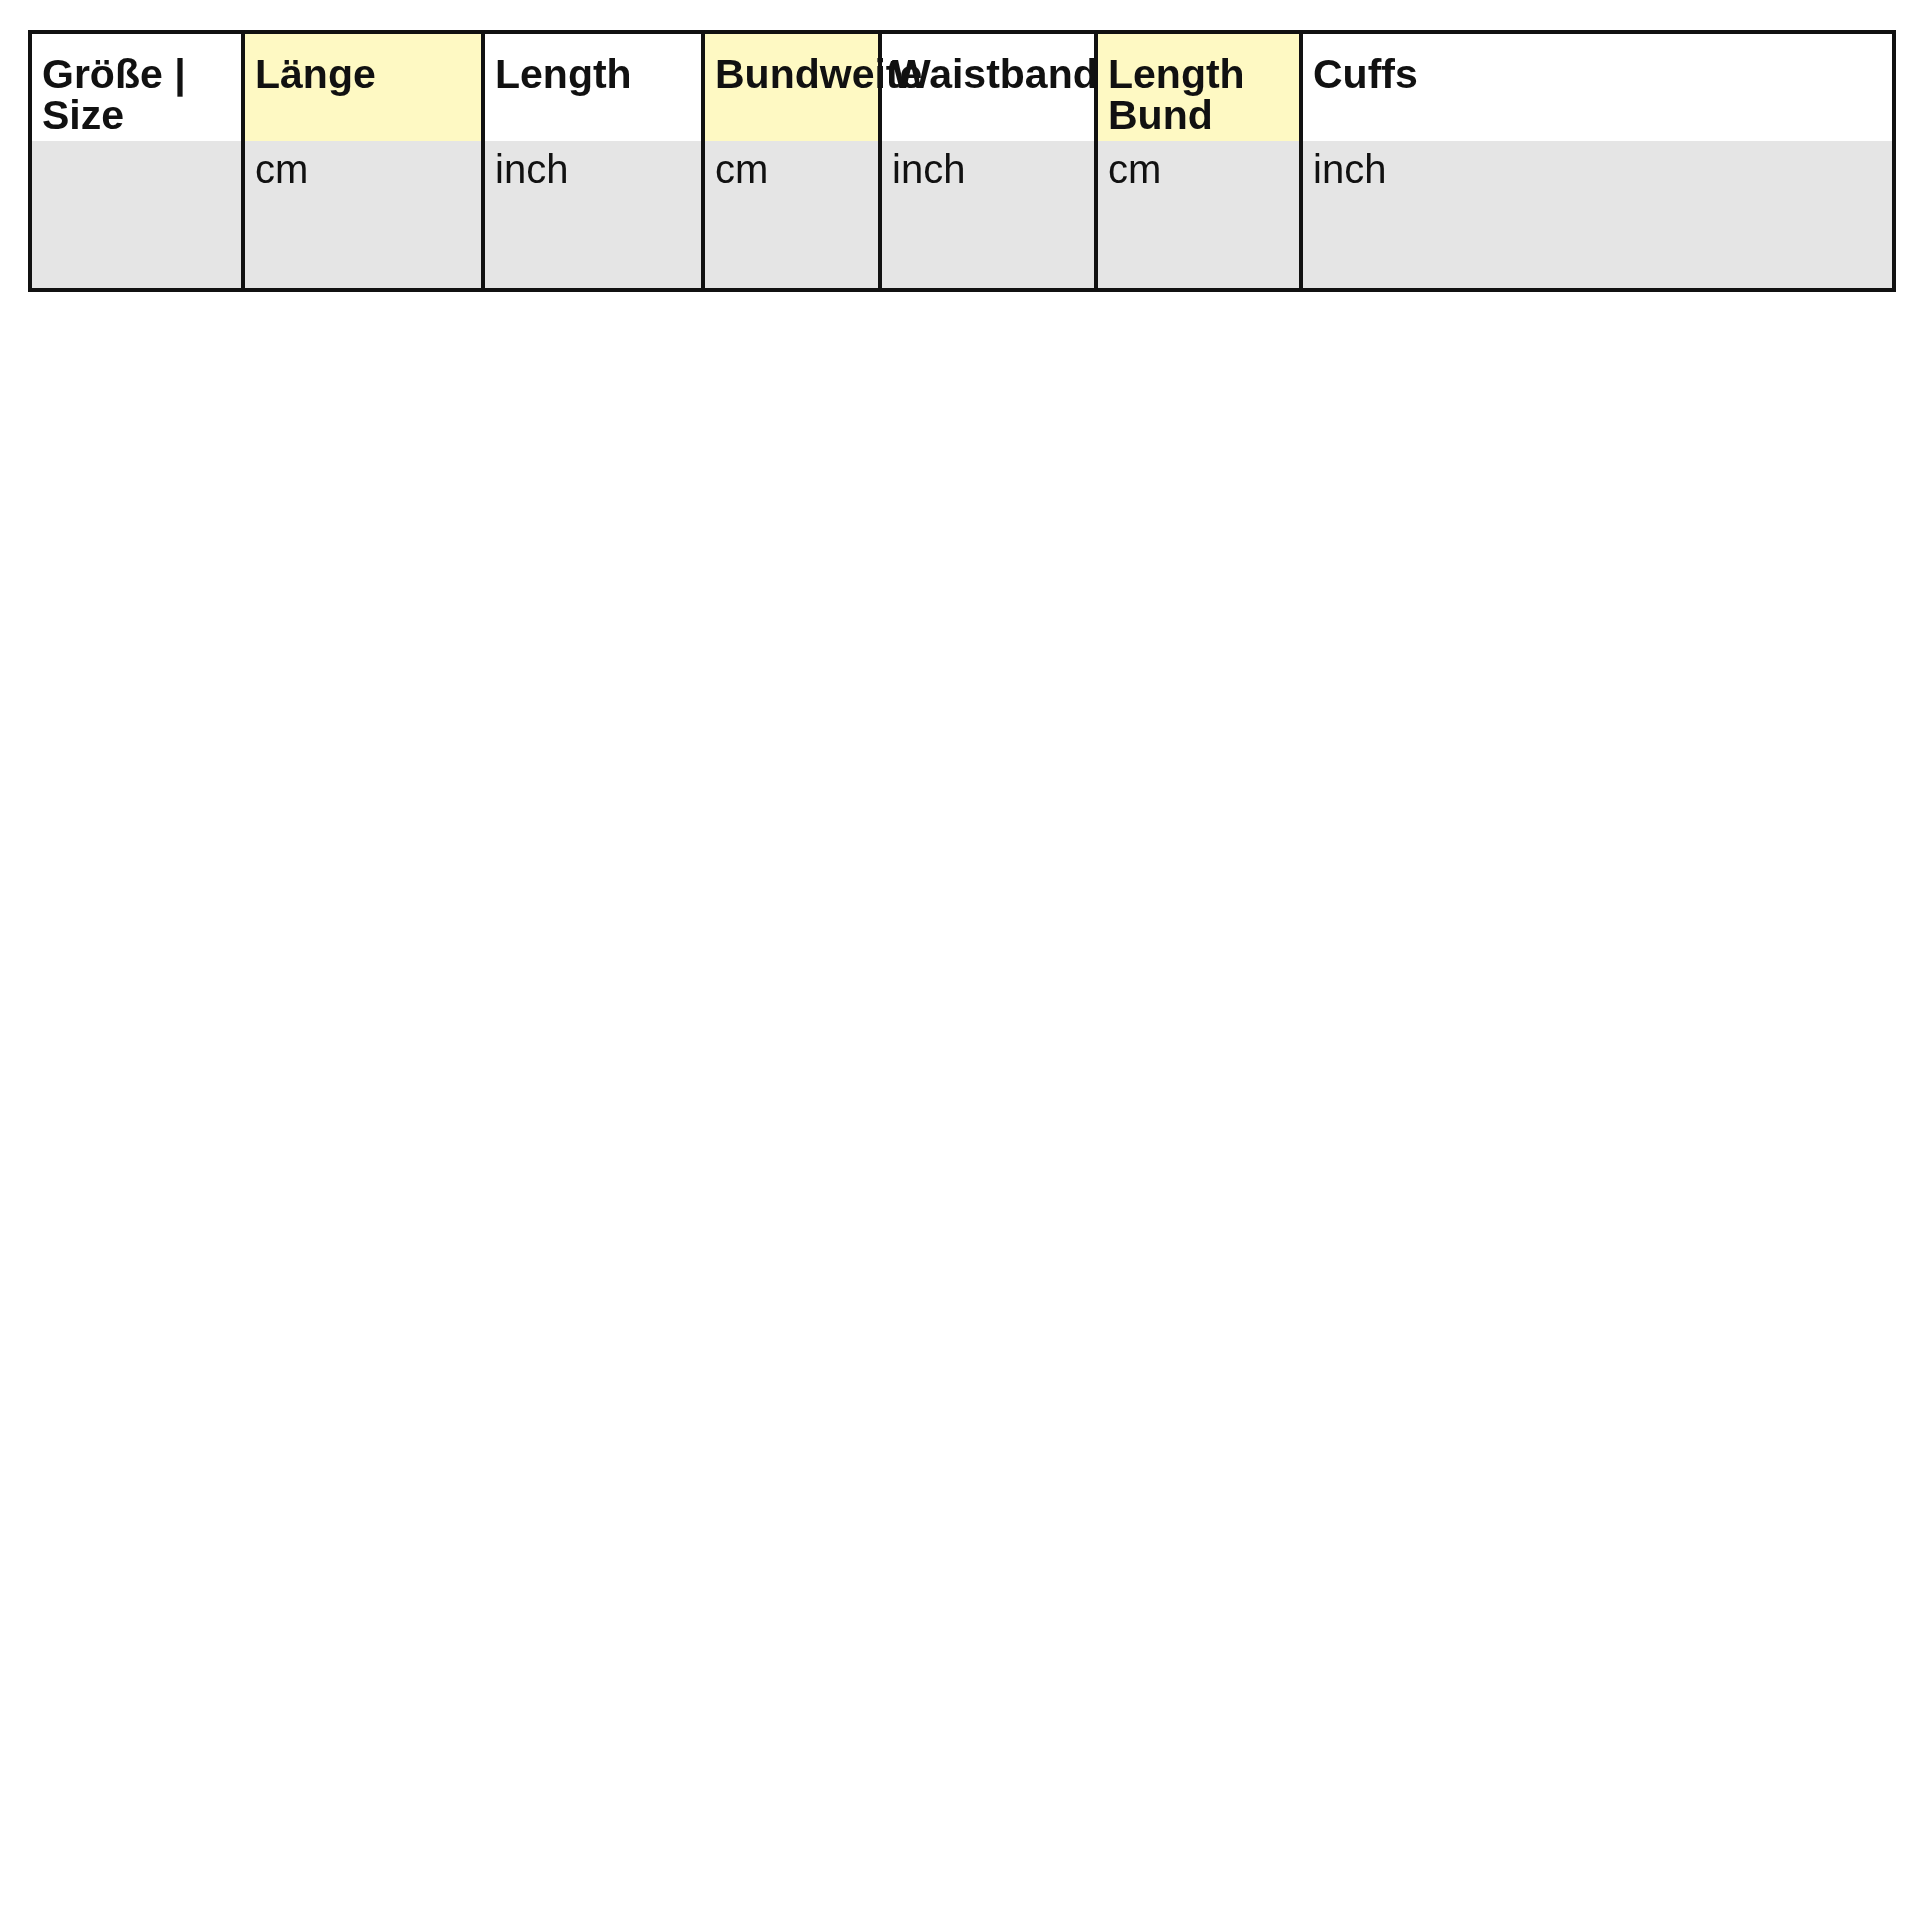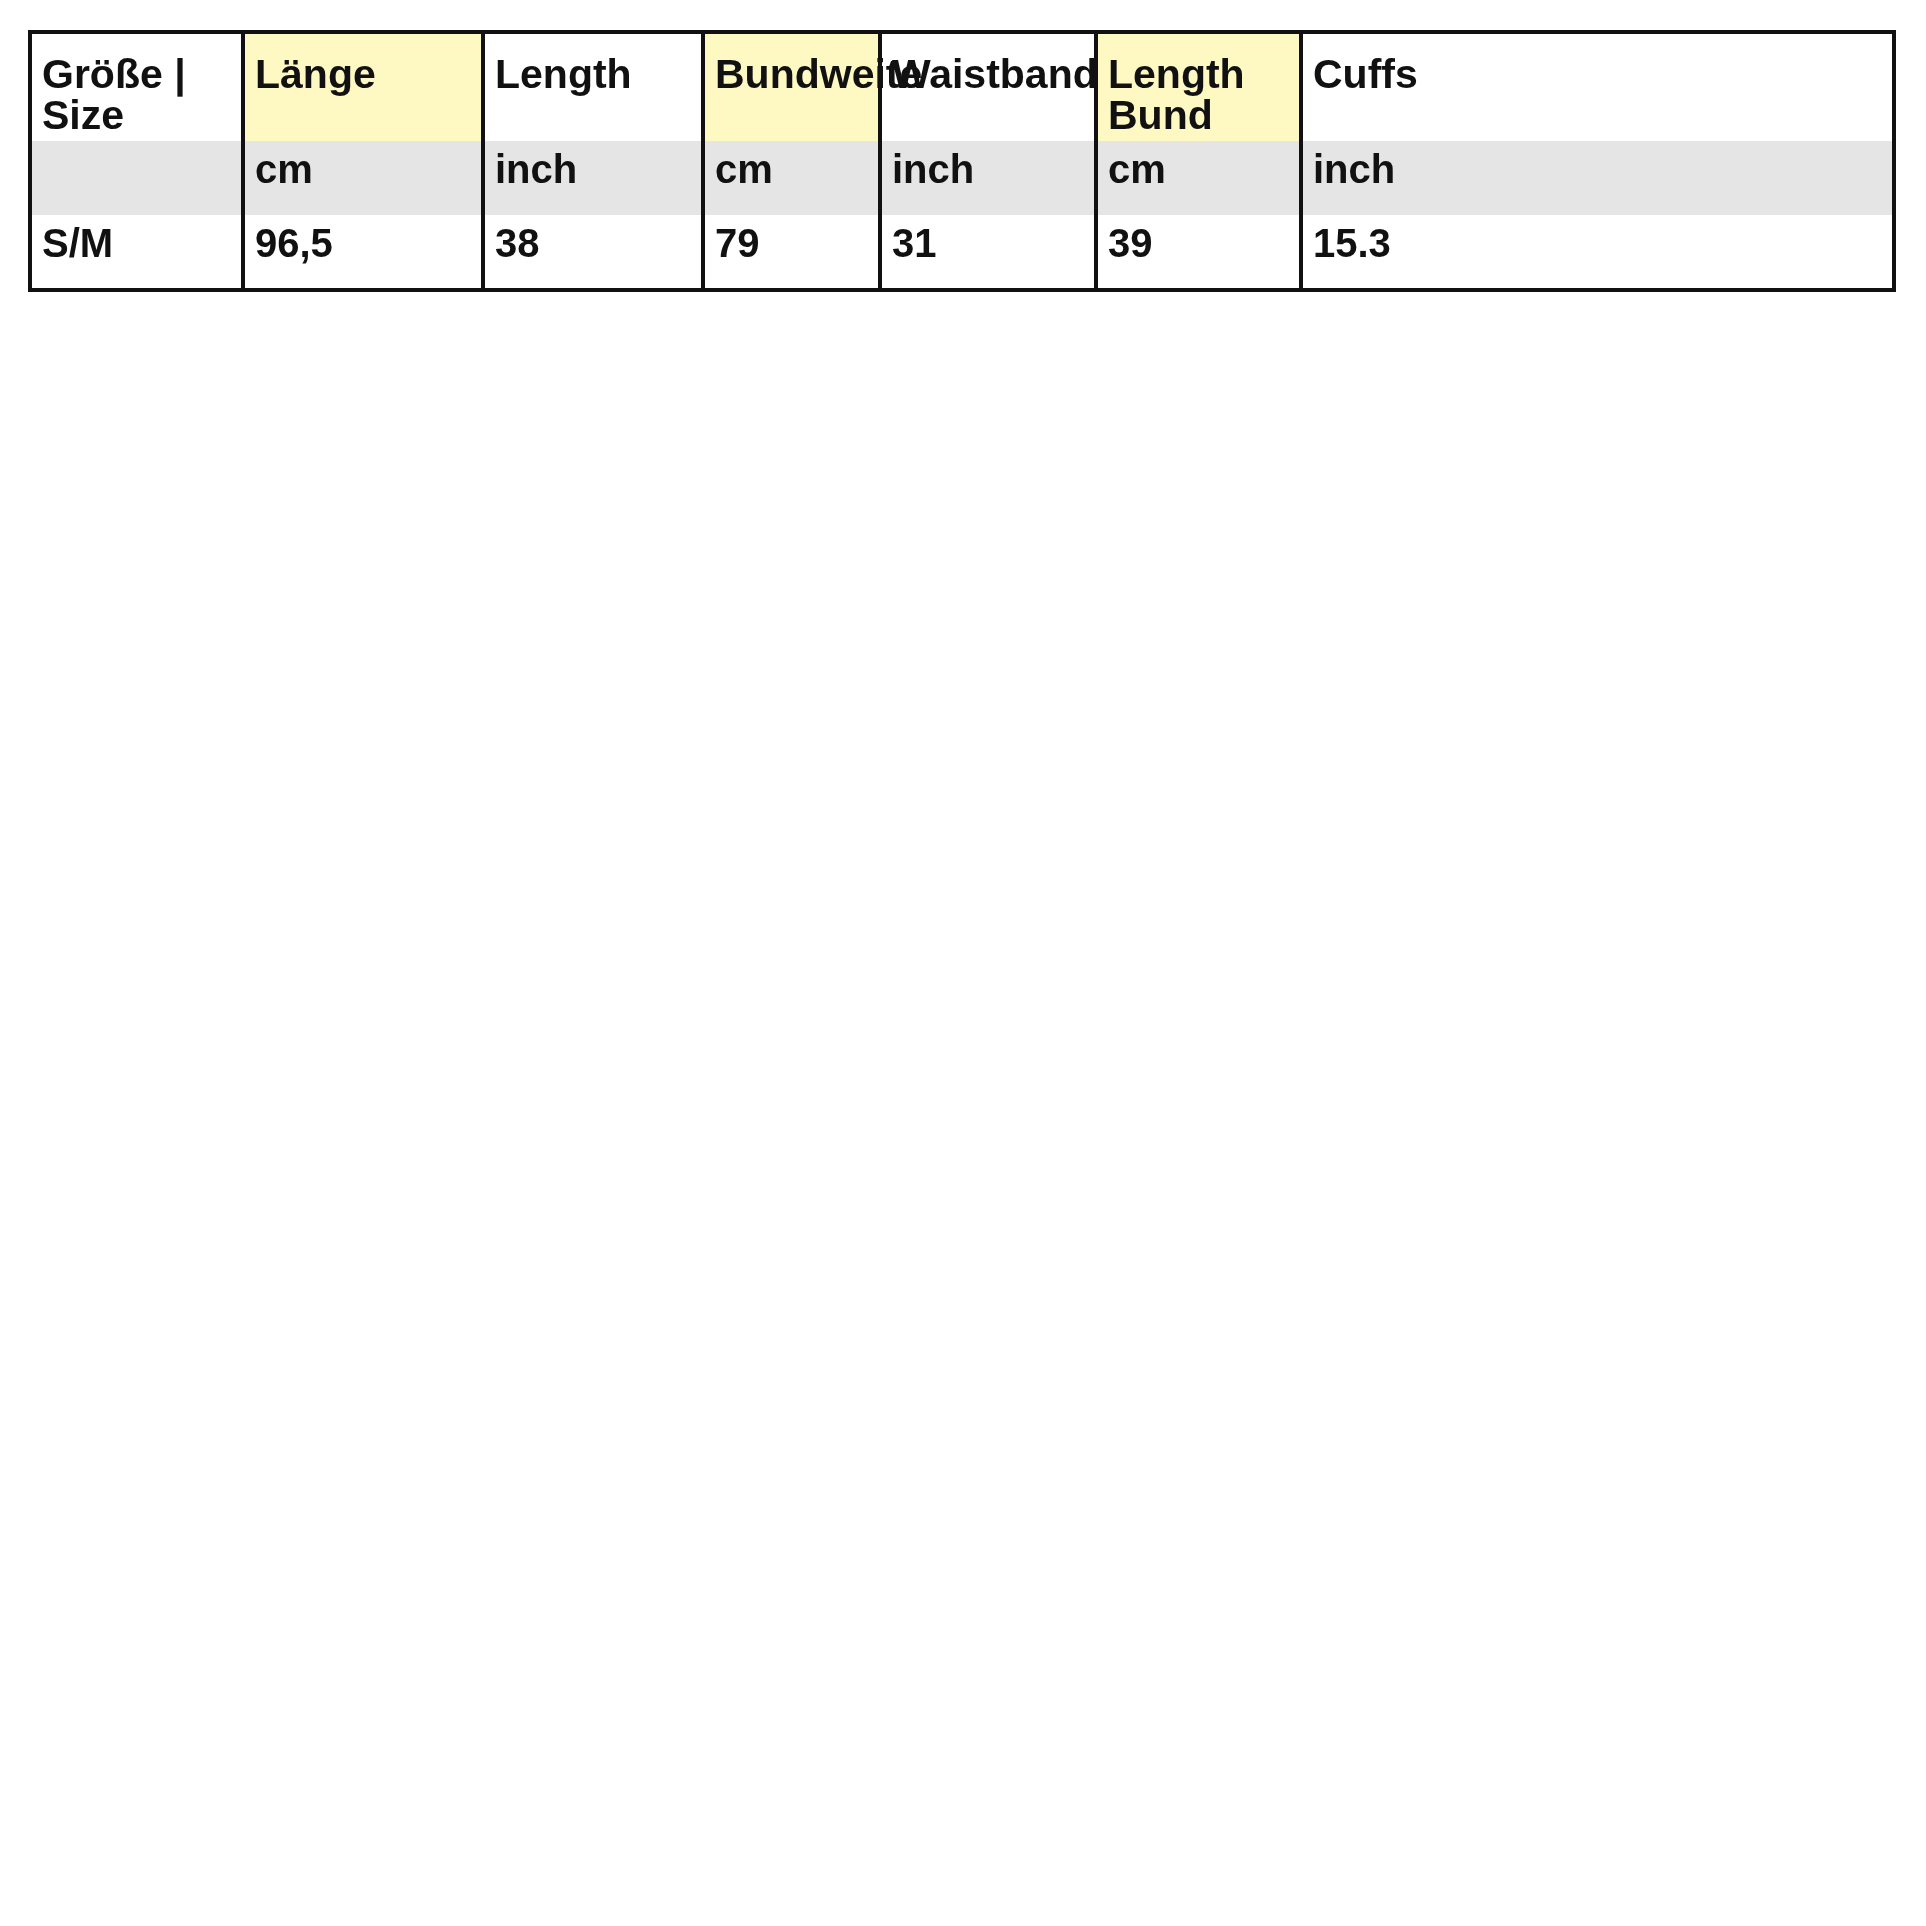--- a/index.html
+++ b/index.html
@@ -30,21 +30,21 @@
     border: 4px solid #111111;
     background: #ffffff;
     padding-left: 24px;
   }
 
   table.size-chart td,
   table.size-chart th {
     border-left: 4px solid #111111;
     padding: 0 10px;
     vertical-align: top;
-    font-weight: bold;
+    font-weight: normal;
     text-align: left;
     font-size: 40px;
     line-height: 1.0;
     color: #111111;
     background-clip: padding-box;
   }
   table.size-chart td:first-child,
   table.size-chart th:first-child {
     border-left: none;
   }
@@ -116,26 +116,17 @@
       <tr class="unit-row">
         <td class="unit-blank"></td>
         <td>cm</td>
         <td>inch</td>
         <td>cm</td>
         <td>inch</td>
         <td>cm</td>
         <td>inch</td>
       </tr>
 
-      <tr class="data-row">
-        <td class="size-cell">S/M</td>
-        <td>96,5</td>
-        <td>38</td>
-        <td>79</td>
-        <td>31</td>
-        <td>39</td>
-        <td>15.3</td>
-      </tr>
 
     </tbody>
   </table>
 </div>
 
 
 </body></html>

